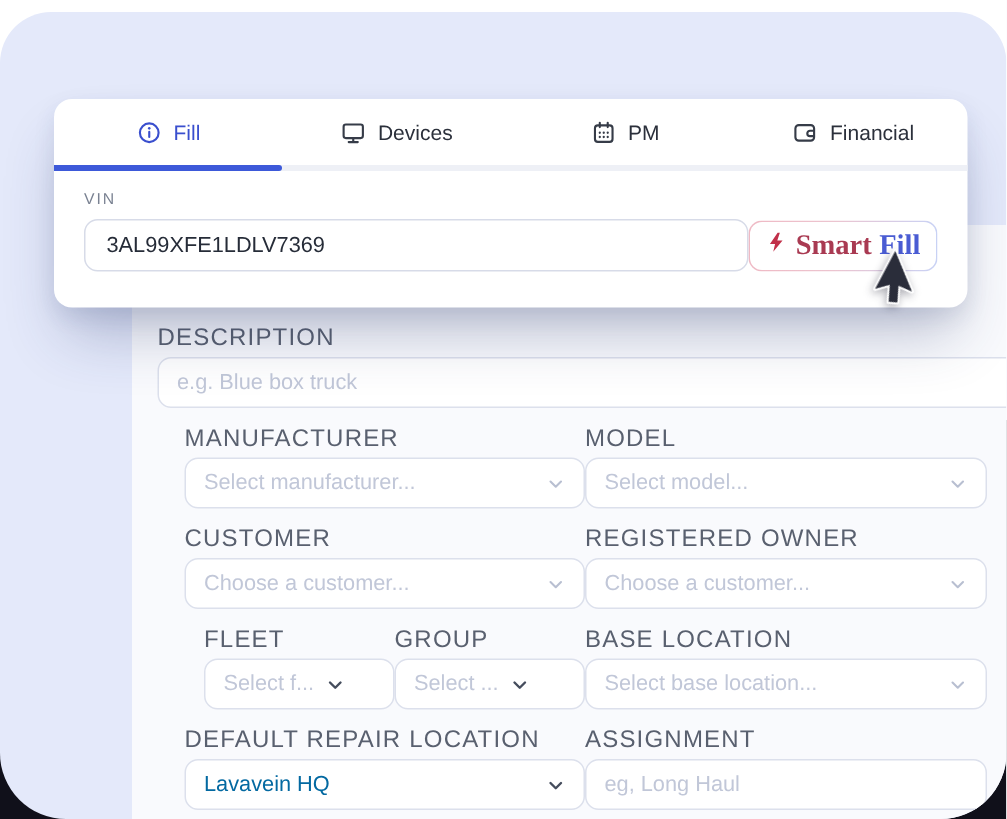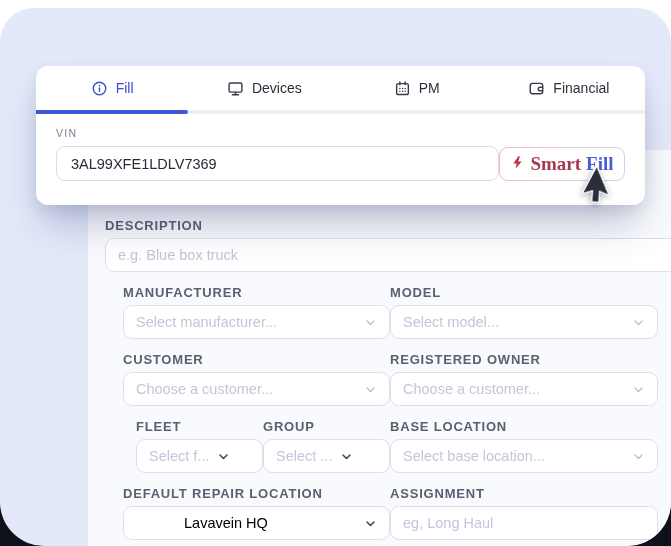--- a/index.html
+++ b/index.html
@@ -29,26 +29,26 @@
   .sf-w1{color:#A93A52;}
   .sf-w2{color:#4A5CD3;}
 
   
   .cursor{position:absolute;left:588px;top:163px;width:46px;height:46px;transform:rotate(28deg);transform-origin:9px 4px;
     filter:drop-shadow(0 2px 3px rgba(20,20,40,.35));pointer-events:none;}
 
   
   .form{position:absolute;left:105px;top:211px;width:553px;}
   .f-row{display:flex;justify-content:flex-end;margin-bottom:14px;}
-  .f-label{font-size:13px;line-height:13px;letter-spacing:.8px;color:#59606F;font-weight:700;margin-bottom:6px;}
+  .f-label{font-size:16px;line-height:13px;letter-spacing:.8px;color:#59606F;font-weight:400;margin-bottom:6px;}
   .f-box{height:32px;background:#fff;border:1px solid #DCE0EC;border-radius:9px;display:flex;align-items:center;
     padding:0 12px;font-size:14.5px;cursor:pointer;}
   .ph{color:#C1C7D8;flex:1;white-space:nowrap;overflow:hidden;}
   .ph.tight{flex:none;}
-  .val{color:#000000;flex:1;white-space:nowrap;overflow:hidden;margin-left:48px;}
+  .val{color:#0369a1;flex:1;white-space:nowrap;overflow:hidden;}
   .chev{color:#B8BFD1;flex:none;display:flex;margin-left:8px;}
   .chev.dark{color:#454D5D;}
   .w-full{width:553px;}
   .w-half{width:267px;}
   .w-halfb{width:268px;}
   .w-sm{width:127px;}
 </style>
 </head>
 <body>
 

